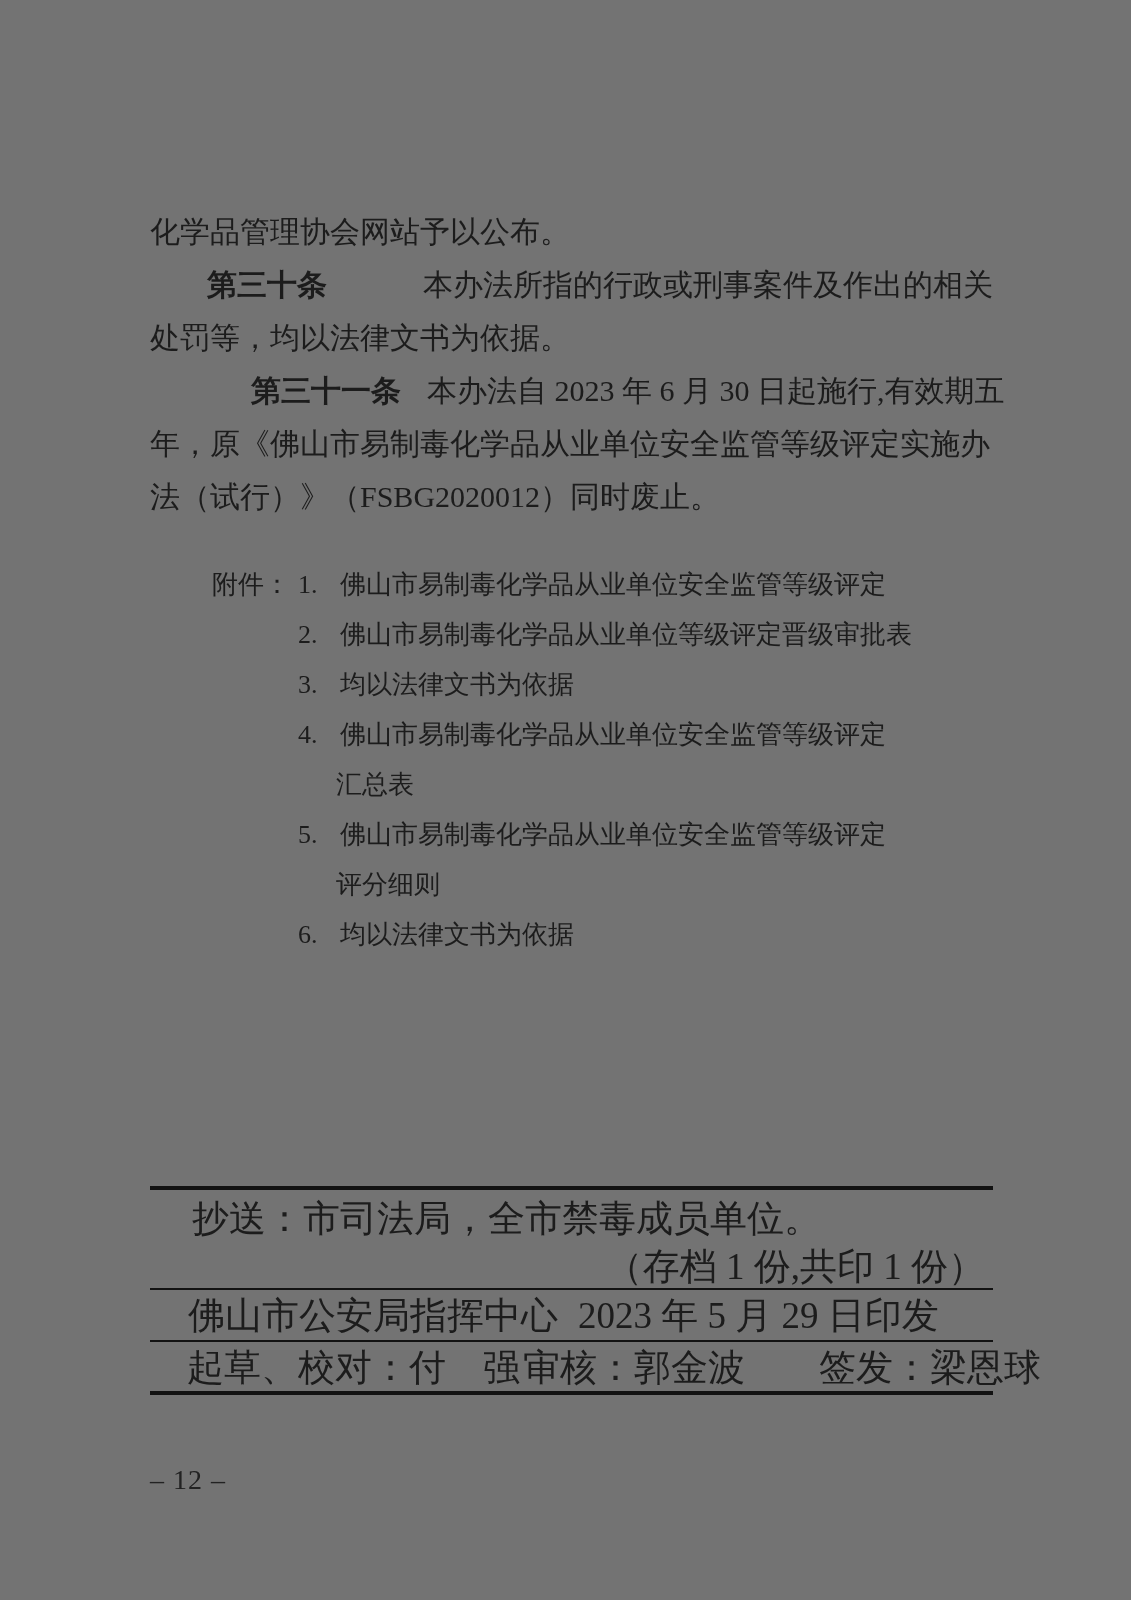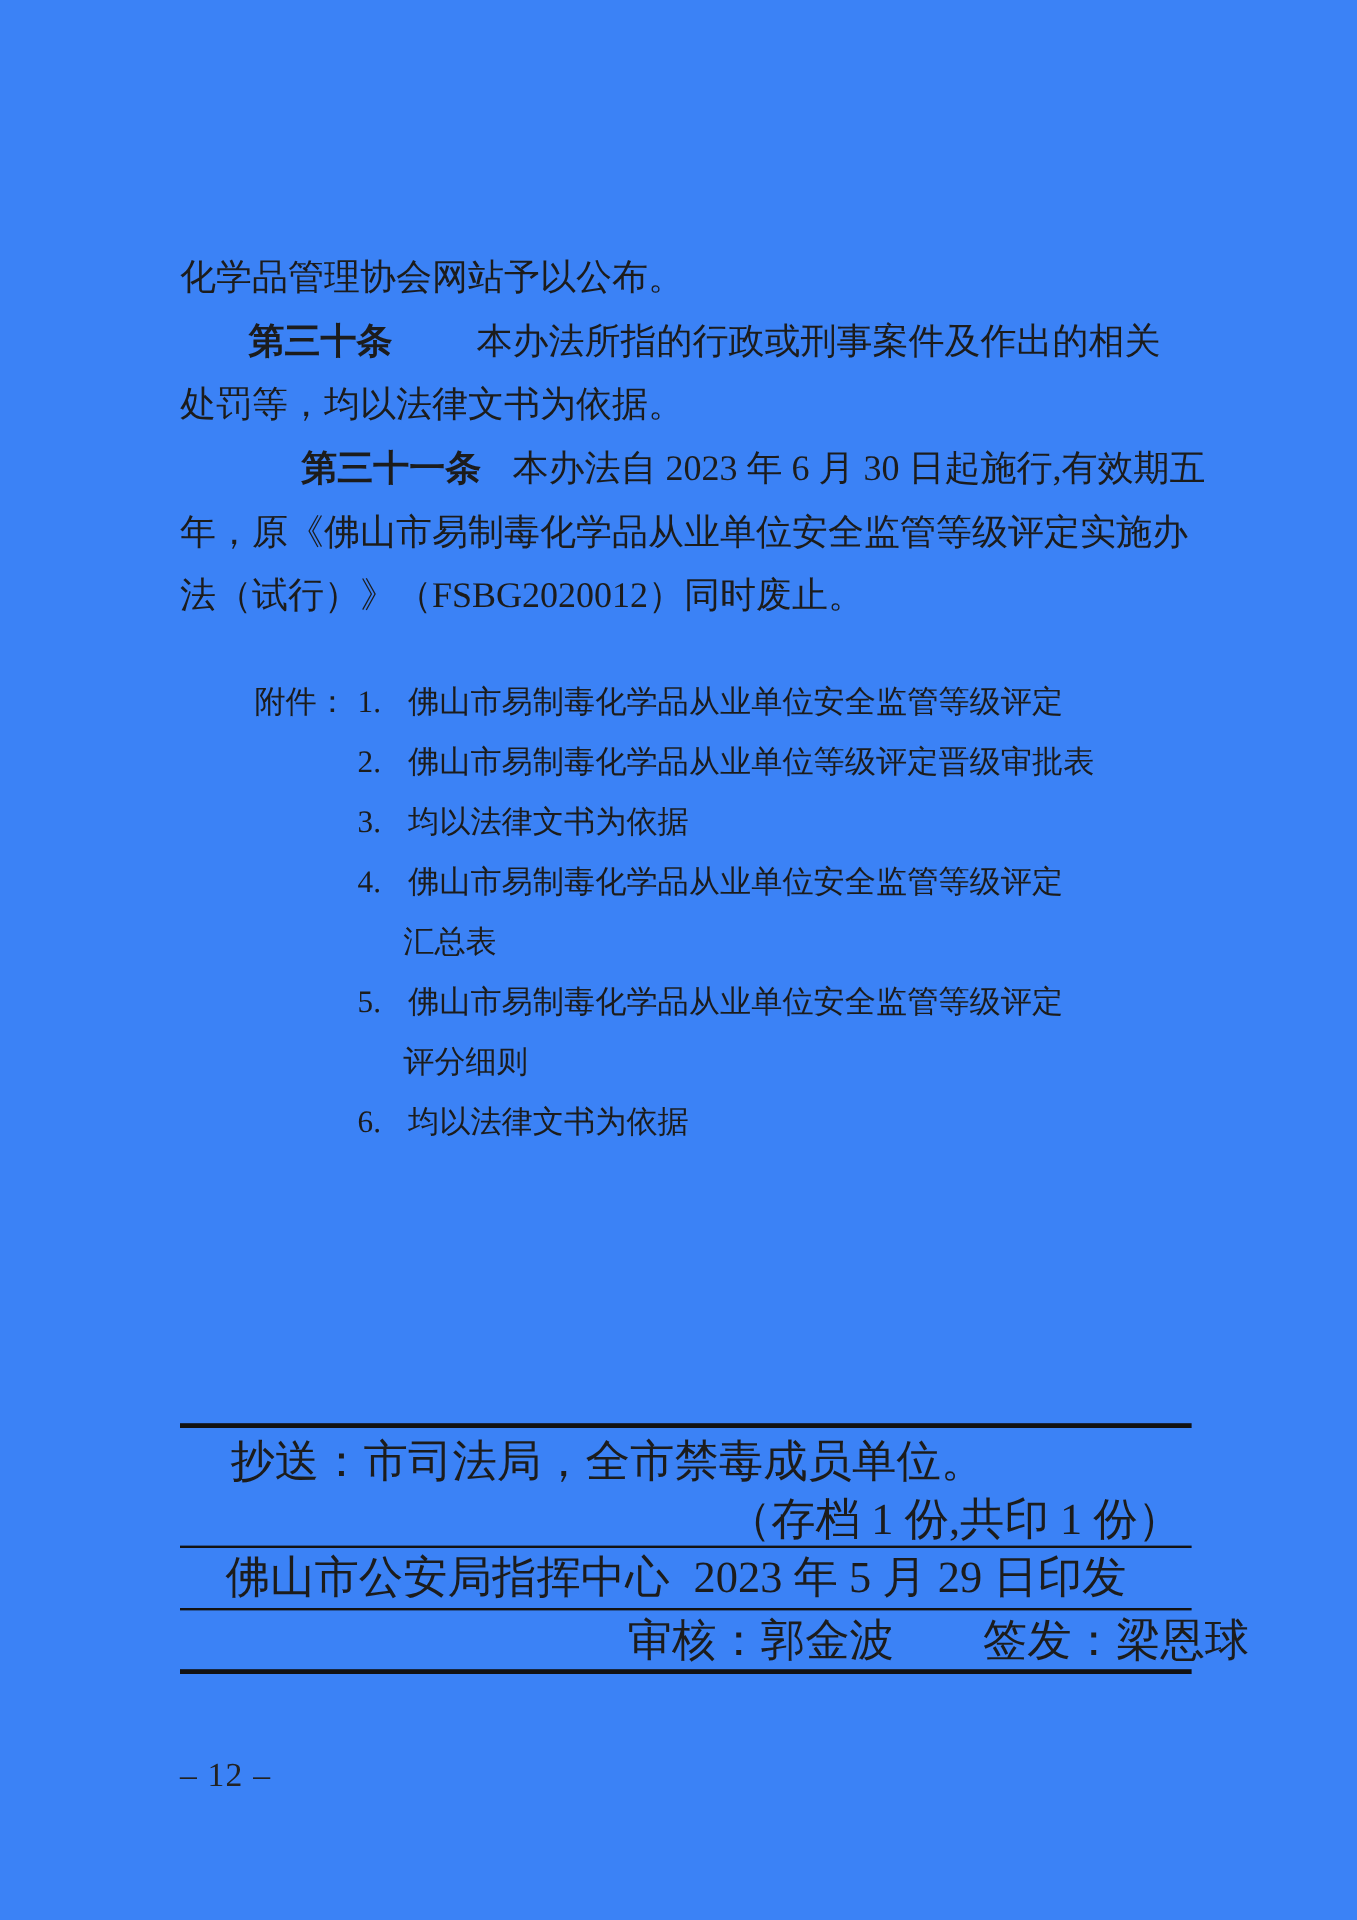--- a/index.html
+++ b/index.html
@@ -1,33 +1,33 @@
 <!DOCTYPE html>
 <html><head>
 <meta charset="utf-8">
 <style>
   * { margin:0; padding:0; box-sizing:border-box; }
   html,body { background:#ffffff; }
   .page {
     position:relative;
     width:1131px; height:1600px;
-    background:#3b82f6;
+    background:#737373;
     color:#1c1c1c;
     font-family:"Liberation Serif","DejaVu Serif",serif;
     overflow:hidden;
   }
   
   .body-text { position:absolute; left:150px; top:205px; width:843px; }
   .line { height:53px; line-height:53px; font-size:30px; white-space:nowrap; }
   .indent-2 { padding-left:57px; }
   .term {
     font-weight:bold;
     font-family:"Liberation Sans","DejaVu Sans",sans-serif;
   }
-  .gap-wide { margin-right:70px; }
+  .gap-wide { margin-right:96px; }
   .gap-narrow { margin-right:26px;margin-left:44px; }
   
   .attachments { position:absolute; left:150px; top:560px; width:860px; }
   .att-row { position:relative; height:50px; line-height:50px; font-size:26px; white-space:nowrap; padding-left:190px; }
   .att-label { position:absolute; left:62px; }
   .att-no { position:absolute; left:148px; }
   .att-cont { padding-left:186px; }
   
   .rule { position:absolute; left:150px; width:843px; background:#121212; }
   .rule-thick { height:4px; }
@@ -118,20 +118,21 @@
   <div class="rule rule-thin" style="top:1288px;"></div>
 
   <div class="f-row issuer-row">
     <span>佛山市公安局指挥中心</span>
     <span>2023 年 5 月 29 日印发</span>
   </div>
 
   <div class="rule rule-thin" style="top:1340px;"></div>
 
   <div class="f-row signoff-row">
+    <span class="signoff-draft">起草、校对：付　强</span>
     <span class="signoff-review">审核：郭金波</span>
     <span class="signoff-sign">签发：梁恩球</span>
   </div>
 
   <div class="rule rule-thick" style="top:1391px;"></div>
 
   <div class="page-number">– 12 –</div>
 
 </div>
 

